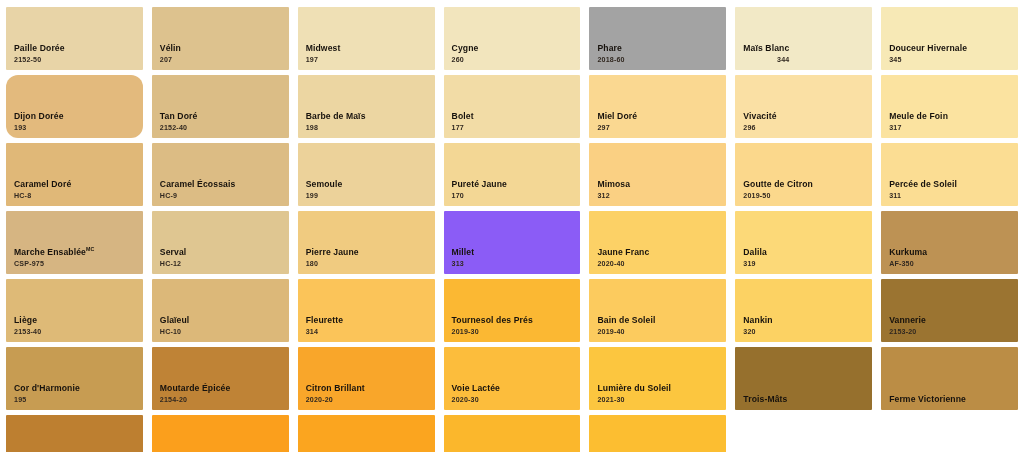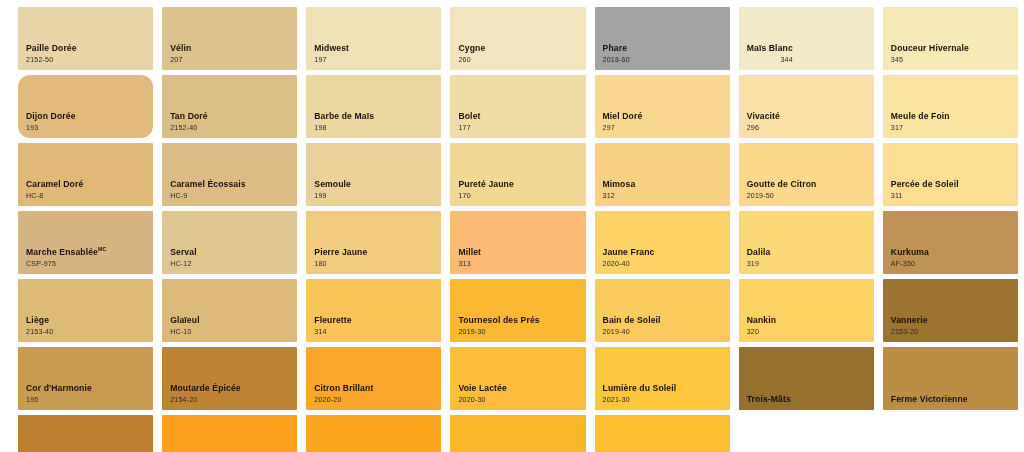--- a/index.html
+++ b/index.html
@@ -13,21 +13,21 @@
   }
 
   body {
     font-family: "Liberation Sans", sans-serif;
     -webkit-font-smoothing: antialiased;
   }
 
   #palette-grid {
     width: 1024px;
     height: 452px;
-    padding: 7px 6px 0 18px;
+    padding: 7px 6px 0 6px;
     display: grid;
     grid-template-columns: repeat(7, 1fr);
     grid-auto-rows: 63px;
     column-gap: 9px;
     row-gap: 5px;
     background: #ffffff;
   }
 
   .swatch {
     position: relative;
@@ -60,21 +60,21 @@
     font-weight: 700;
     vertical-align: super;
     line-height: 0;
     letter-spacing: 0.1px;
   }
 
   .swatch-code {
     display: block;
     margin-top: 2.5px;
     font-size: 7.1px;
-    font-weight: 400;
+    font-weight: 700;
     letter-spacing: 0.18px;
     color: #312820;
     white-space: nowrap;
   }
 </style>
 </head>
 <body>
 
 <main id="palette-grid">
     <div class="swatch" style="background: rgb(232, 212, 167);">
@@ -214,21 +214,21 @@
         <span class="swatch-name">Serval</span>
         <span class="swatch-code">HC-12</span>
       </div>
     </div>
     <div class="swatch" style="background: rgb(240, 203, 128);">
       <div class="swatch-text">
         <span class="swatch-name">Pierre Jaune</span>
         <span class="swatch-code">180</span>
       </div>
     </div>
-    <div class="swatch" style="background: #fdba74;">
+    <div class="swatch" style="background: #8b5cf6;">
       <div class="swatch-text">
         <span class="swatch-name">Millet</span>
         <span class="swatch-code">313</span>
       </div>
     </div>
     <div class="swatch" style="background: rgb(252, 209, 102);">
       <div class="swatch-text">
         <span class="swatch-name">Jaune Franc</span>
         <span class="swatch-code">2020-40</span>
       </div>

